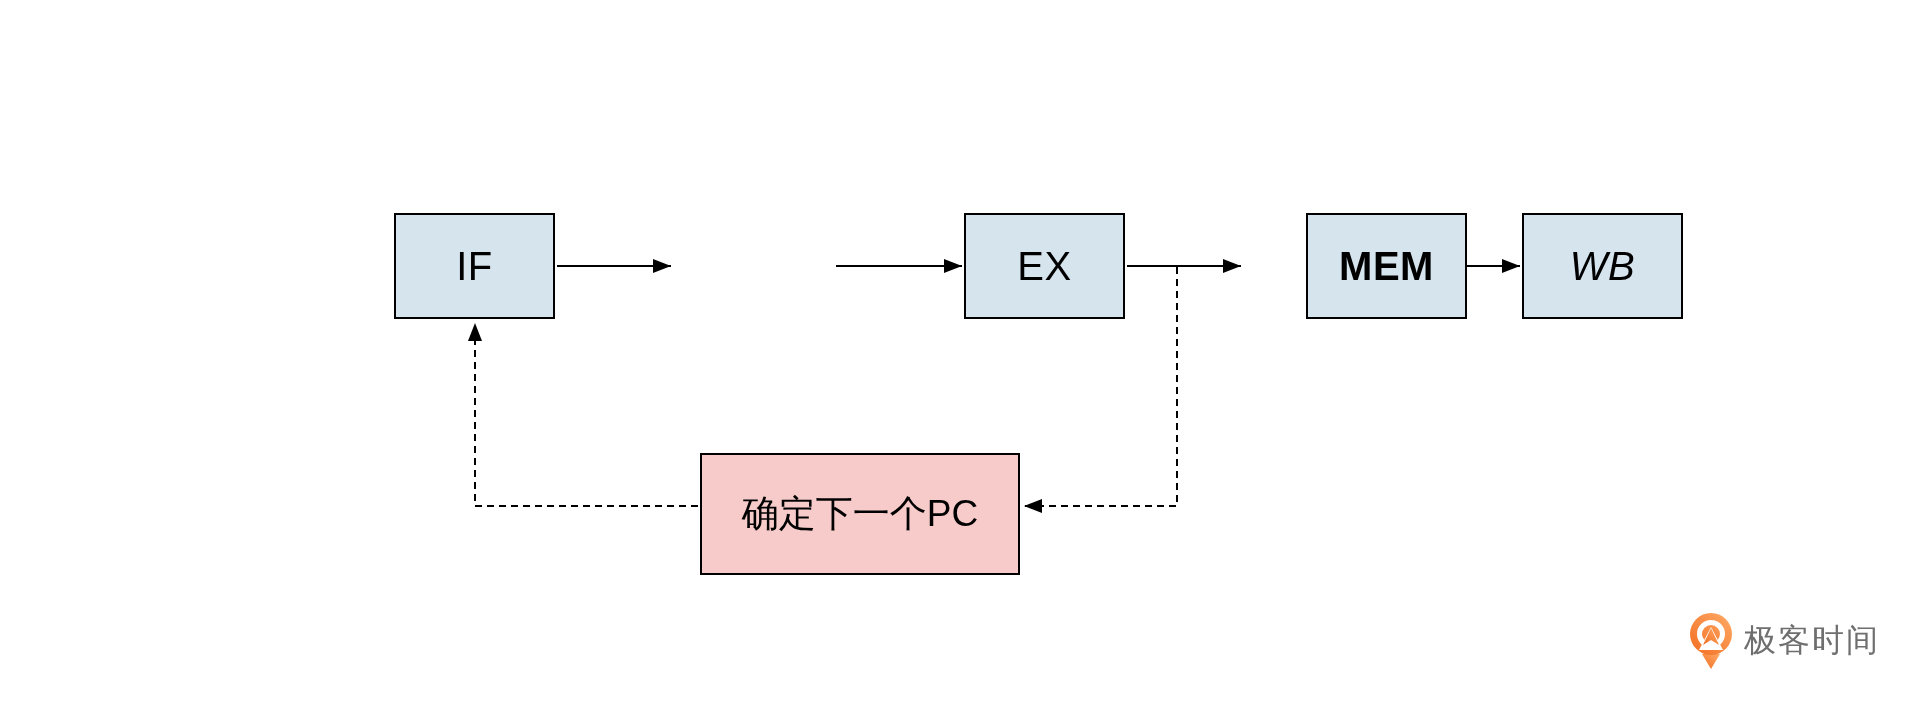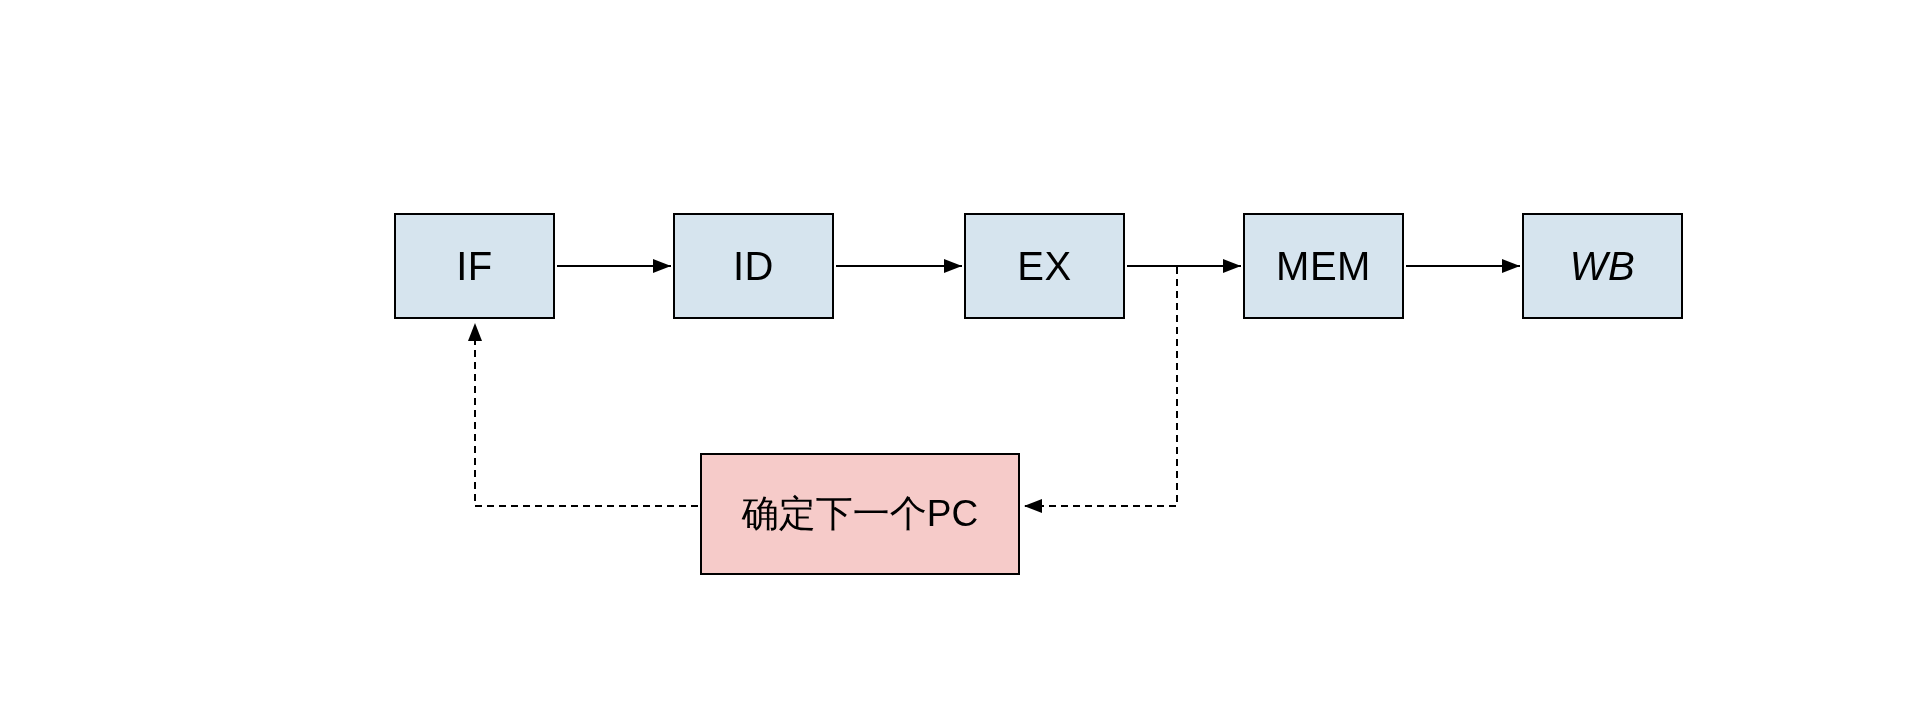--- a/index.html
+++ b/index.html
@@ -51,21 +51,21 @@
     justify-content: center;
   }
   .stage-label {
     font-size: 40px;
     color: #000;
     letter-spacing: 0.5px;
   }
   .stage-if  { left: 394px; }
   .stage-id  { left: 673px; }
   .stage-ex  { left: 964px; align-items: center; }
-  .stage-mem { left: 1243px; }
+  .stage-mem { left: 1306px; font-weight: bold; }
   .stage-wb  { left: 1522px; font-style: italic; }
   
   .feedback-box {
     position: absolute;
     left: 700px;
     top: 453px;
     width: 320px;
     height: 122px;
     box-sizing: border-box;
     background: var(--feedback-fill, #f6cbc9);
@@ -118,31 +118,49 @@
     <line class="solid" x1="1127" y1="266" x2="1241" y2="266" marker-end="url(#ah)"></line>
     <line class="solid" x1="1406" y1="266" x2="1520" y2="266" marker-end="url(#ah)"></line>
 
     <path class="dashed" d="M1177,267 L1177,506 L1024,506" marker-end="url(#ah)"></path>
     <path class="dashed" d="M698,506 L475,506 L475,323" marker-end="url(#ah)"></path>
   </svg>
 
   <div class="stage stage-if">
     <span class="stage-label">IF</span>
   </div>
-  <div class="stage stage-id">
-    <span class="stage-label">ID</span>
-  </div>
   <div class="stage stage-ex">
     <span class="stage-label">EX</span>
   </div>
   <div class="stage stage-mem">
     <span class="stage-label">MEM</span>
   </div>
   <div class="stage stage-wb">
     <span class="stage-label">WB</span>
   </div>
 
   <div class="feedback-box">
     <span class="feedback-label">确定下一个PC</span>
   </div>
 
+  <div class="brand">
+    <svg class="brand-icon" viewBox="0 0 46 58" xmlns="http://www.w3.org/2000/svg">
+      <defs>
+        <linearGradient id="gkgrad" x1="1" y1="0" x2="0" y2="1">
+          <stop class="grad-stop-a" offset="0"></stop>
+          <stop class="grad-stop-b" offset="1"></stop>
+        </linearGradient>
+      </defs>
+
+      <path d="M14,42 L23,57 L32,42 Z" fill="url(#gkgrad)"></path>
+
+      <circle cx="23" cy="22" r="21" fill="url(#gkgrad)"></circle>
+
+      <circle cx="23" cy="22" r="11.5" fill="none" stroke="#ffffff" stroke-width="5"></circle>
+
+      <path d="M23,15 L35,38 L11,38 Z" fill="#ffffff"></path>
+
+      <path d="M23,16 L31,33 L23,28 L15,33 Z" fill="url(#gkgrad)"></path>
+    </svg>
+    <span class="brand-text">极客时间</span>
+  </div>
 
 </div>
 
 </body></html>

